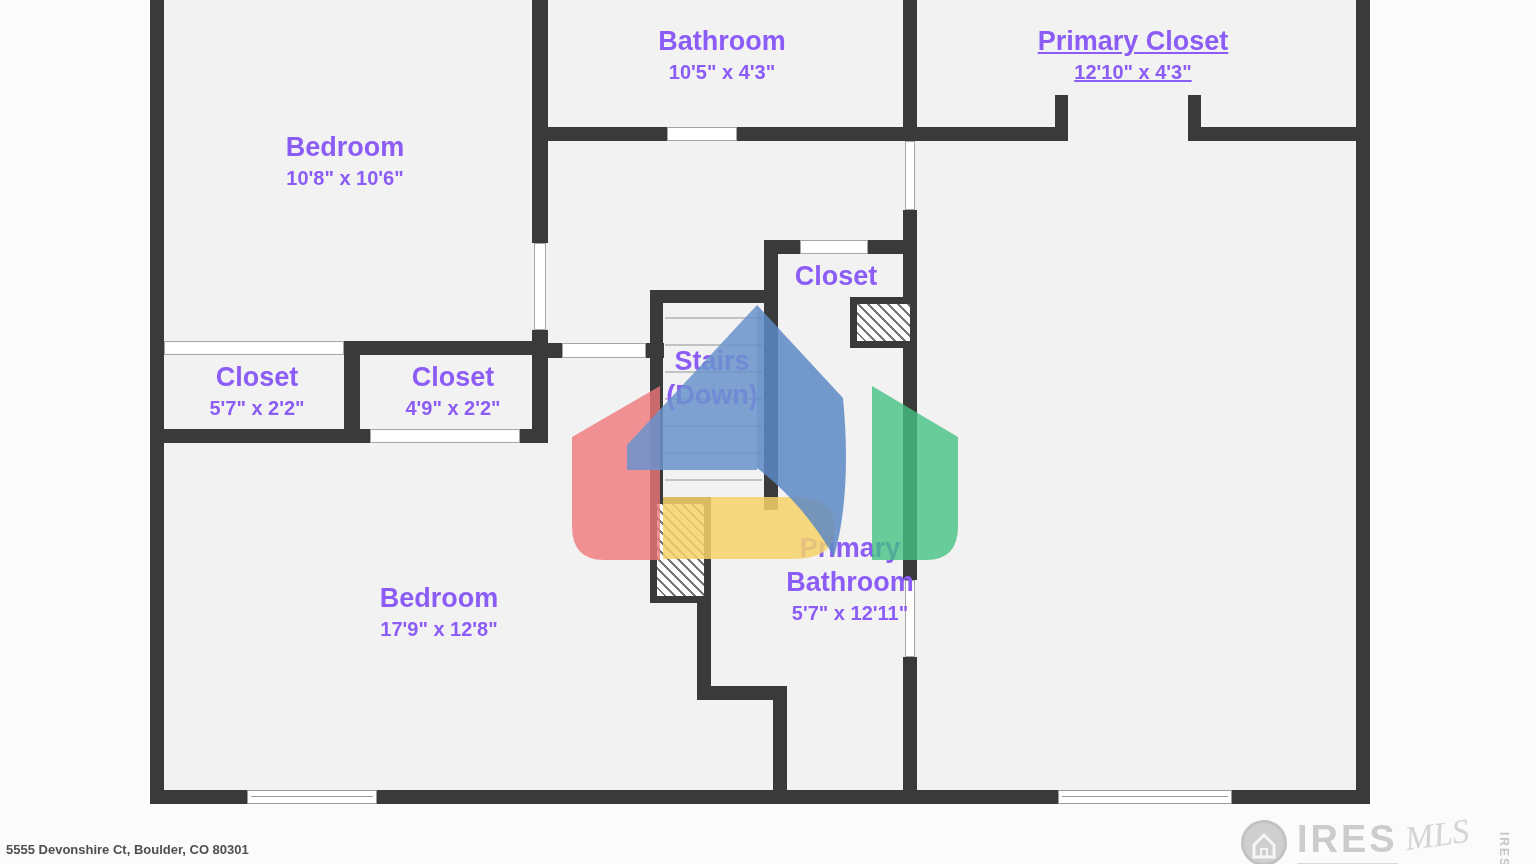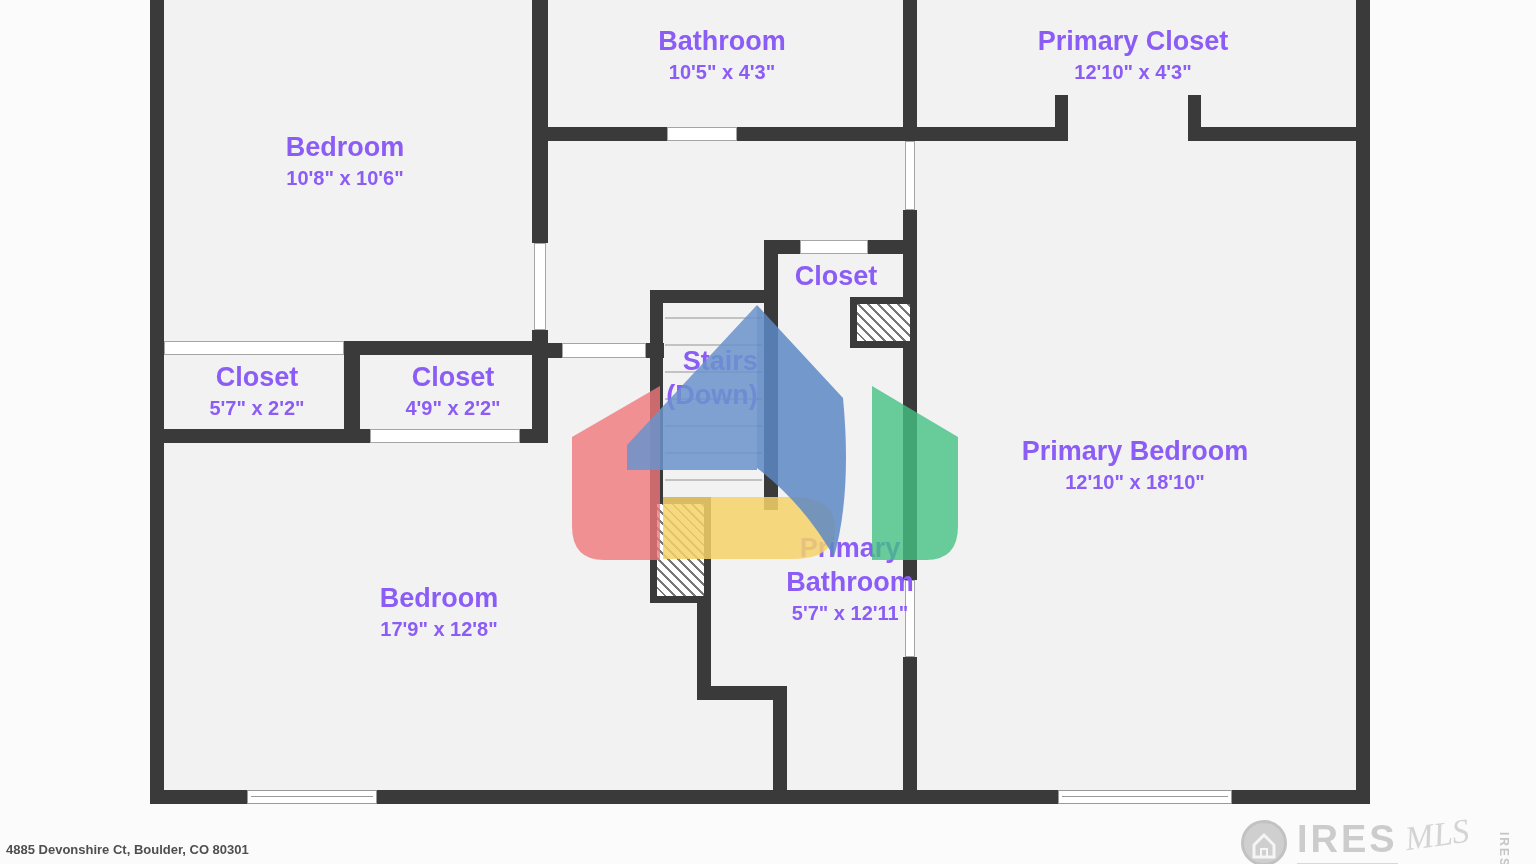--- a/index.html
+++ b/index.html
@@ -87,21 +87,21 @@
       <div class="step" style="left: 665px; top: 425px; width: 97px; height: 2px;"></div>
       <div class="step" style="left: 665px; top: 452px; width: 97px; height: 2px;"></div>
       <div class="step" style="left: 665px; top: 479px; width: 97px; height: 2px;"></div>
     </div>
 
   <div class="room-label" style="left:722px;top:25px;">
     <div class="rname">Bathroom</div>
     <div class="rdims">10'5" x 4'3"</div>
   </div>
 
-  <div class="room-label" style="left:1133px;top:25px;">
+  <div class="room-label" style="left:1133px;top:25px;text-decoration:underline;">
     <div class="rname">Primary Closet</div>
     <div class="rdims">12'10" x 4'3"</div>
   </div>
 
   <div class="room-label" style="left:345px;top:131px;">
     <div class="rname">Bedroom</div>
     <div class="rdims">10'8" x 10'6"</div>
   </div>
 
   <div class="room-label" style="left:257px;top:361px;">
@@ -111,50 +111,46 @@
 
   <div class="room-label" style="left:453px;top:361px;">
     <div class="rname">Closet</div>
     <div class="rdims">4'9" x 2'2"</div>
   </div>
 
   <div class="room-label" style="left:836px;top:260px;">
     <div class="rname">Closet</div>
   </div>
 
-  <div class="room-label" style="left:712px;top:345px;text-align:right;">
+  <div class="room-label" style="left:712px;top:345px;">
     <div class="rname">Stairs</div>
     <div class="rname">(Down)</div>
   </div>
 
-  <div class="room-label" style="left:1135px;top:435px;">
-    <div class="rname">Primary Bedroom</div>
-    <div class="rdims">12'10" x 18'10"</div>
-  </div>
 
   <div class="room-label" style="left:439px;top:582px;">
     <div class="rname">Bedroom</div>
     <div class="rdims">17'9" x 12'8"</div>
   </div>
 
   <div class="room-label" style="left:850px;top:532px;">
     <div class="rname">Primary</div>
     <div class="rname">Bathroom</div>
     <div class="rdims">5'7" x 12'11"</div>
   </div>
 
   <svg class="watermark-svg" width="1536" height="864">
     <path d="M572,437 L660,386 L660,560 L604,560 Q572,560 572,526 Z" fill-opacity="0.8" fill="#f0777b"></path>
     <path d="M958,437 L872,386 L872,560 L926,560 Q958,560 958,526 Z" fill-opacity="0.8" fill="#43c183"></path>
     <path d="M663,497 L793,497 Q835,497 835,528 Q835,559 793,559 L663,559 Z" fill-opacity="0.85" fill="#f6d469"></path>
     <path d="M627,445 L757,305 L757,470 L627,470 Z" fill-opacity="0.85" fill="#6a93cc"></path>
     <path d="M757,305 L843,398 Q852,492 834,557 Q803,503 757,468 Z" fill-opacity="0.85" fill="#5d88c4"></path>
   </svg>
 
-  <div class="address">4885 Devonshire Ct, Boulder, CO 80301</div>
+  <div class="address">5555 Devonshire Ct, Boulder, CO 80301</div>
 
   <div class="ires">
     <div class="ires-circle">
       <svg width="40" height="40" viewBox="0 0 40 40">
         <path d="M10,22 L20,12 L30,22 L30,34 L10,34 Z" fill="none" stroke="#f5f5f5" stroke-width="3"></path>
         <rect x="17" y="26" width="6" height="8" fill="none" stroke="#f5f5f5" stroke-width="2"></rect>
       </svg>
     </div>
     <div class="ires-name">IRES</div>
     <div class="ires-mls">MLS</div>

